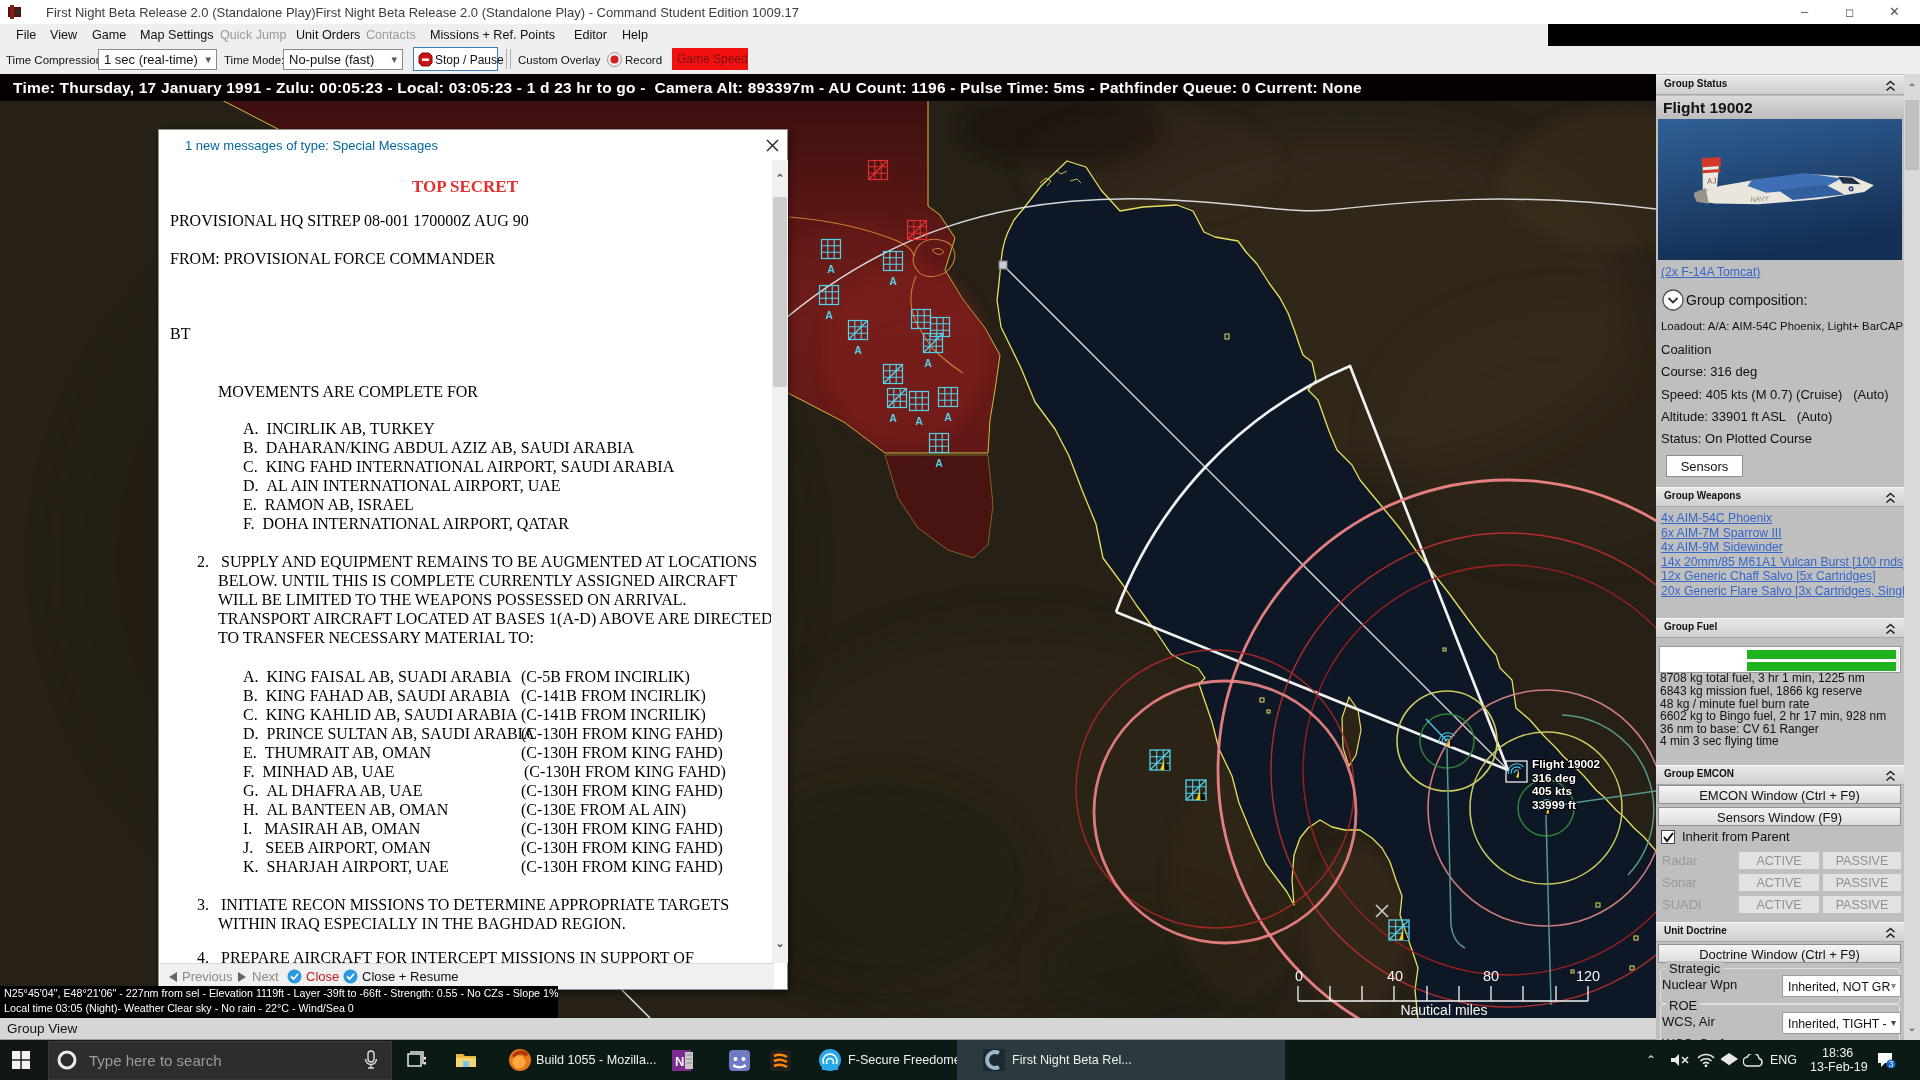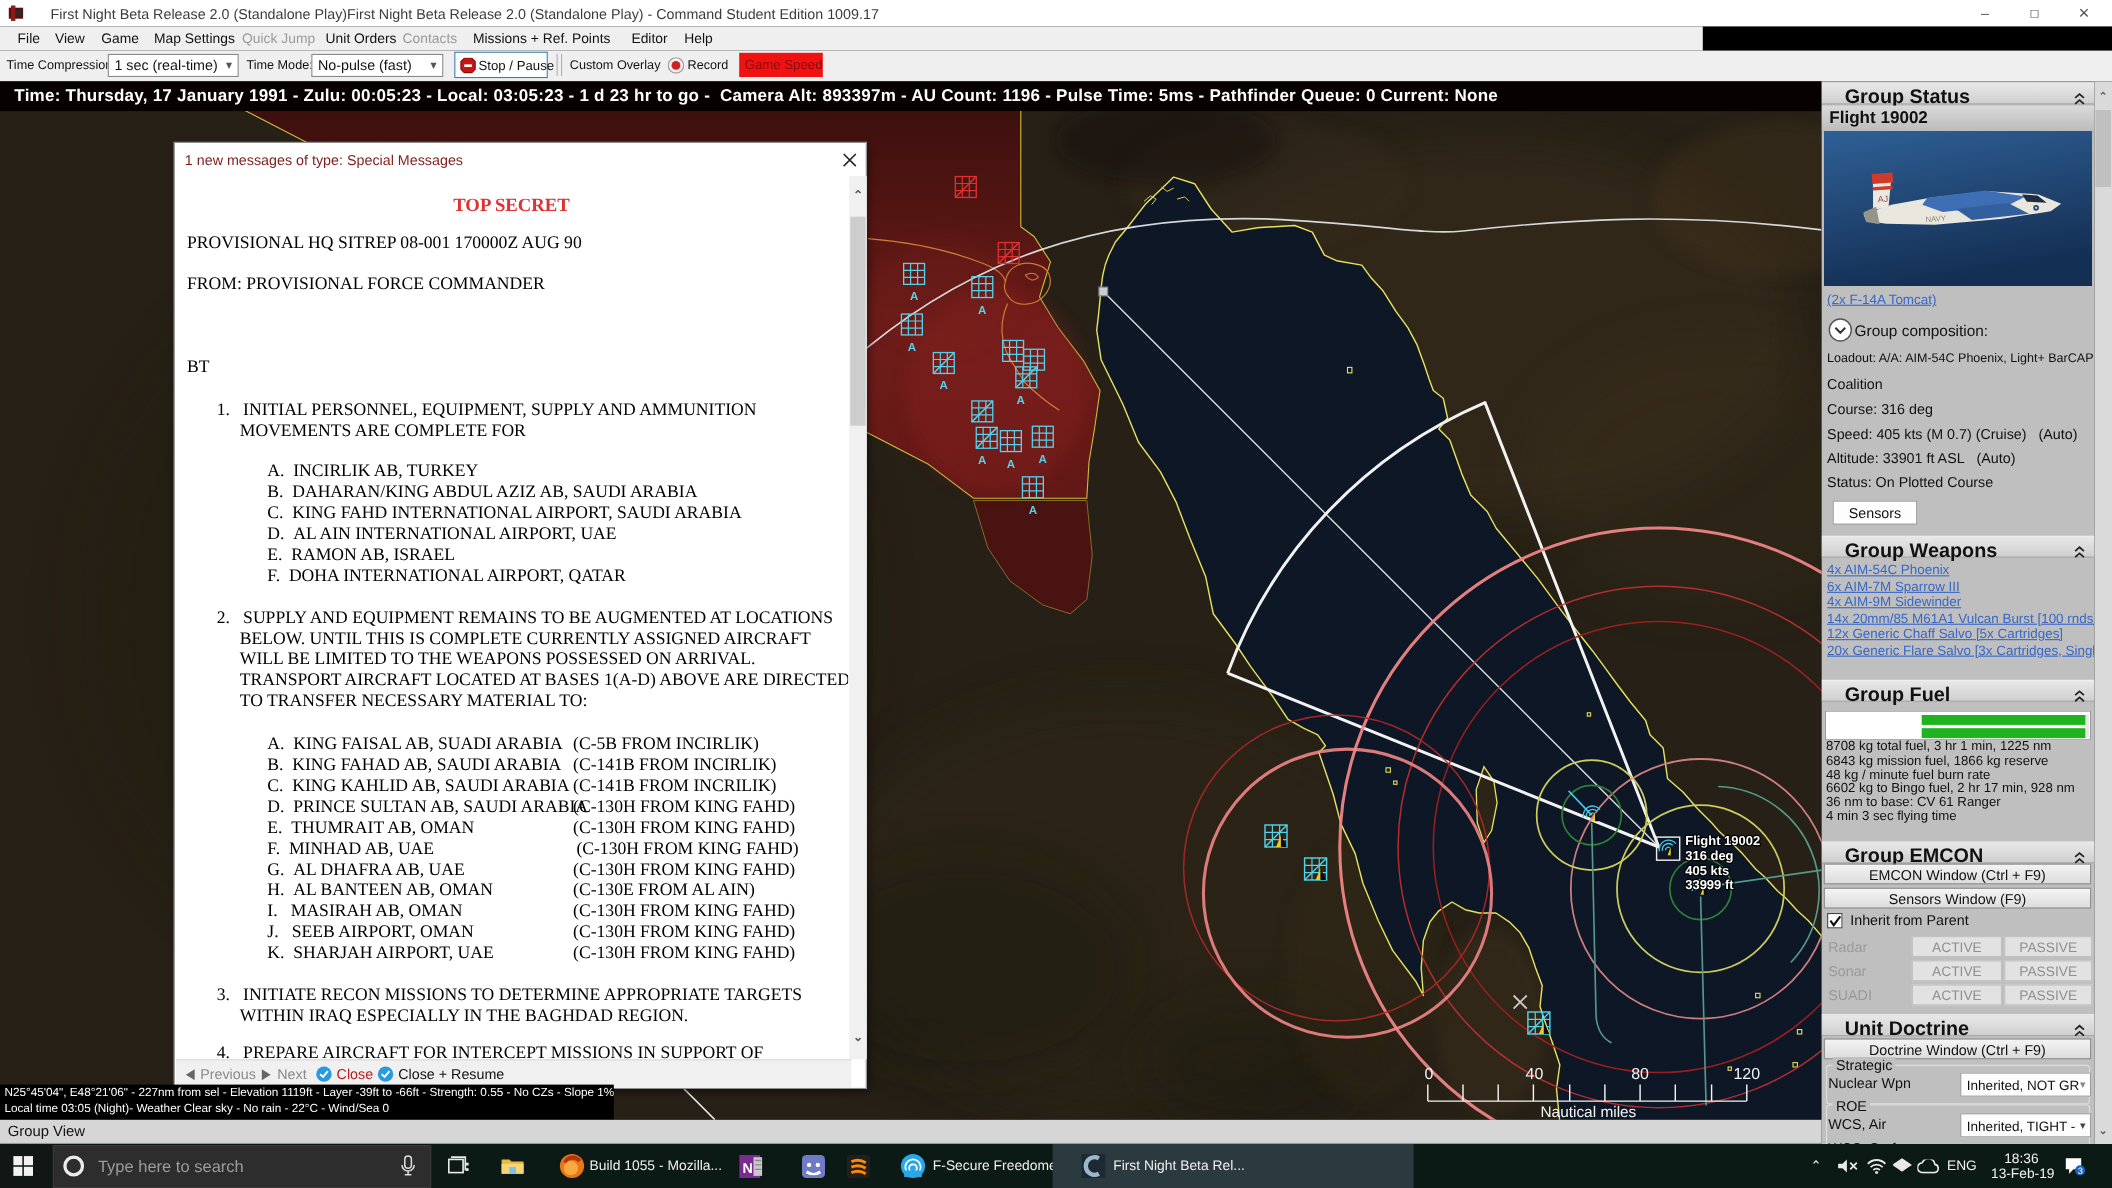--- a/index.html
+++ b/index.html
@@ -14,31 +14,31 @@
 #menubar span { position:absolute; top:4px; font-size:12.6px; color:#111; }
 #menubar span.dis { color:#9a9a9a; }
 #toolbar { left:0; top:46px; width:1920px; height:28px; background:#efefef; }
 #toolbar .lbl { position:absolute; top:8px; font-size:11.5px; color:#111; white-space:nowrap; }
 .dd { position:absolute; top:3px; height:21px; background:#fff; border:1px solid #8a8a8a; font-size:13px; color:#111; padding:2px 0 0 5px; }
 .dd .chev { position:absolute; right:5px; top:3px; color:#555; font-size:11px; }
 #timebar { left:0; top:74px; width:1656px; height:27px; background:#070101; color:#fff; font-weight:bold; font-size:15.5px; letter-spacing:0.2px; }
 #timebar span { position:absolute; left:13px; top:5px; white-space:nowrap; }
 
 #msgwin { left:158px; top:129px; width:630px; height:861px; background:#fff; border:1px solid #8e8e8e; box-shadow:2px 3px 6px rgba(0,0,0,.45); }
-#msgtitle { left:9px; top:8px; font-size:13px; color:#7f1d1d; }
+#msgtitle { left:26px; top:8px; font-size:13px; color:#0369a1; }
 #msgbody { left:0px; top:30px; width:612px; height:804px; overflow:hidden; font-family:"Liberation Serif", serif; font-size:16px; color:#000; }
 #msgbody .ln { position:absolute; left:11px; white-space:pre; }
 #msgbody .c2 { position:absolute; left:362px; white-space:pre; }
 #msgfoot { left:1px; top:833px; width:614px; height:26px; background:#f0f0f0; font-size:13px; color:#8a8a8a; }
 #scrl { left:613px; top:30px; width:16px; height:803px; background:#f0f0f0; }
 
 #sidebar { left:1656px; top:74px; width:248px; height:966px; background:#bfbfbf; font-size:13px; color:#111; }
 #sidebar span { white-space:nowrap; }
 #sidescroll { left:1904px; top:74px; width:16px; height:966px; background:#dadada; }
-.phdr { position:absolute; left:0; width:248px; height:20px; background:linear-gradient(#e8e8e8,#cfcfcf); border-top:1px solid #f5f5f5; border-bottom:1px solid #a8a8a8; font-weight:bold; font-size:18px; padding:2px 0 0 21px; }
+.phdr { position:absolute; left:0; width:248px; height:20px; background:linear-gradient(#e8e8e8,#cfcfcf); border-top:1px solid #f5f5f5; border-bottom:1px solid #a8a8a8; font-weight:bold; font-size:10px; padding:2px 0 0 8px; }
 .phdr .chv { position:absolute; right:8px; top:4px; width:11px; height:12px; }
 .sbtn { position:absolute; background:linear-gradient(#f4f4f4,#dcdcdc); border:1px solid #8f8f8f; text-align:center; font-size:13px; color:#111; }
 .slink { position:absolute; left:5px; color:#3767c9; text-decoration:underline; font-size:12.2px; white-space:nowrap; }
 
 #coordbar { left:0; top:986px; width:558px; height:32px; background:#000; color:#fff; font-size:10.7px; overflow:hidden; }
 #groupview { left:0; top:1018px; width:1656px; height:22px; background:#d6d6d6; border-bottom:1px solid #9a9a9a; font-size:13.5px; color:#111; }
 #taskbar { left:0; top:1040px; width:1920px; height:40px; background:#101714;padding-left:32px; }
 </style>
 </head>
 <body>
@@ -246,21 +246,20 @@
 <div class="abs" id="msgwin">
  <span class="abs" id="msgtitle">1 new messages of type: Special Messages</span>
  <svg class="abs" style="left:607px;top:9px" width="13" height="13">
       <path d="M1,1 L12,12 M12,1 L1,12" stroke="#222" stroke-width="1.4"></path>
     </svg>
  <div class="abs" id="msgbody">
   <div class="ln" style="left:0;width:612px;top:17px;text-align:center;color:#e03030;font-weight:bold;font-size:17px;">TOP SECRET</div>
   <div class="ln" style="top:52px">PROVISIONAL HQ SITREP 08-001 170000Z AUG 90</div>
   <div class="ln" style="top:90px">FROM: PROVISIONAL FORCE COMMANDER</div>
   <div class="ln" style="top:165px">BT</div>
-  <div class="ln" style="left:38px;top:204px">1.&nbsp;&nbsp; INITIAL PERSONNEL, EQUIPMENT, SUPPLY AND AMMUNITION</div>
   <div class="ln" style="left:59px;top:223px">MOVEMENTS ARE COMPLETE FOR</div>
   <div class="ln" style="left:84px;top:260px">A.&nbsp;&nbsp;INCIRLIK AB, TURKEY</div>
   <div class="ln" style="left:84px;top:279px">B.&nbsp;&nbsp;DAHARAN/KING ABDUL AZIZ AB, SAUDI ARABIA</div>
   <div class="ln" style="left:84px;top:298px">C.&nbsp;&nbsp;KING FAHD INTERNATIONAL AIRPORT, SAUDI ARABIA</div>
   <div class="ln" style="left:84px;top:317px">D.&nbsp;&nbsp;AL AIN INTERNATIONAL AIRPORT, UAE</div>
   <div class="ln" style="left:84px;top:336px">E.&nbsp;&nbsp;RAMON AB, ISRAEL</div>
   <div class="ln" style="left:84px;top:355px">F.&nbsp;&nbsp;DOHA INTERNATIONAL AIRPORT, QATAR</div>
   <div class="ln" style="left:38px;top:393px">2.&nbsp;&nbsp; SUPPLY AND EQUIPMENT REMAINS TO BE AUGMENTED AT LOCATIONS</div>
   <div class="ln" style="left:59px;top:412px">BELOW. UNTIL THIS IS COMPLETE CURRENTLY ASSIGNED AIRCRAFT</div>
   <div class="ln" style="left:59px;top:431px">WILL BE LIMITED TO THE WEAPONS POSSESSED ON ARRIVAL.</div>

